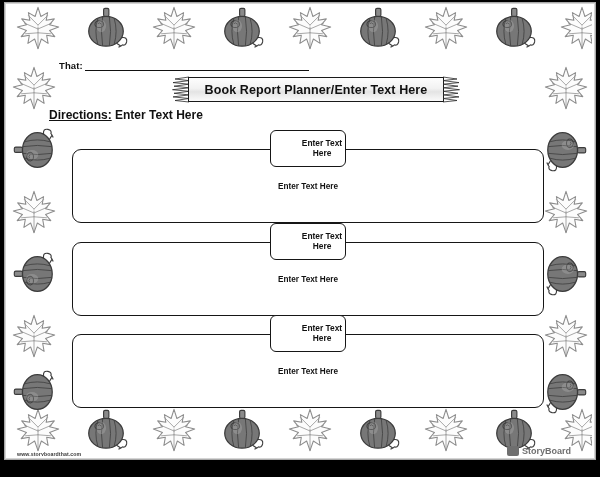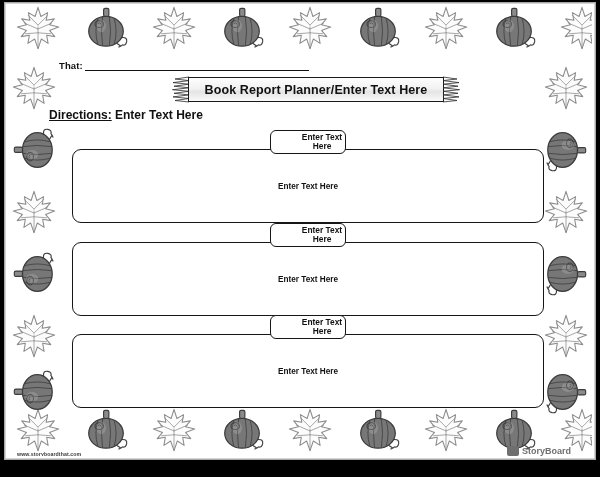--- a/index.html
+++ b/index.html
@@ -66,21 +66,21 @@
   .section{position:absolute;left:64px;width:472px;}
   .sect-box{
     position:absolute;left:0;width:472px;
     border:1.6px solid #161616;border-radius:9px;
     background:#fff;box-sizing:border-box;
     display:flex;align-items:center;justify-content:center;
   }
   .sect-box-text{font-size:8.2px;font-weight:bold;color:#111;}
   .sect-tab{
     position:absolute;
-    width:76px;height:24px;
+    width:76px;height:37px;
     border:1.4px solid #161616;border-radius:6px;
     background:#fff;box-sizing:border-box;
     display:flex;flex-direction:column;align-items:center;justify-content:center;
     line-height:1.12;
     z-index:4;
     padding-left:28px;
   }
   .sect-tab span{font-size:8.4px;font-weight:bold;color:#111;white-space:nowrap;}
 
   

